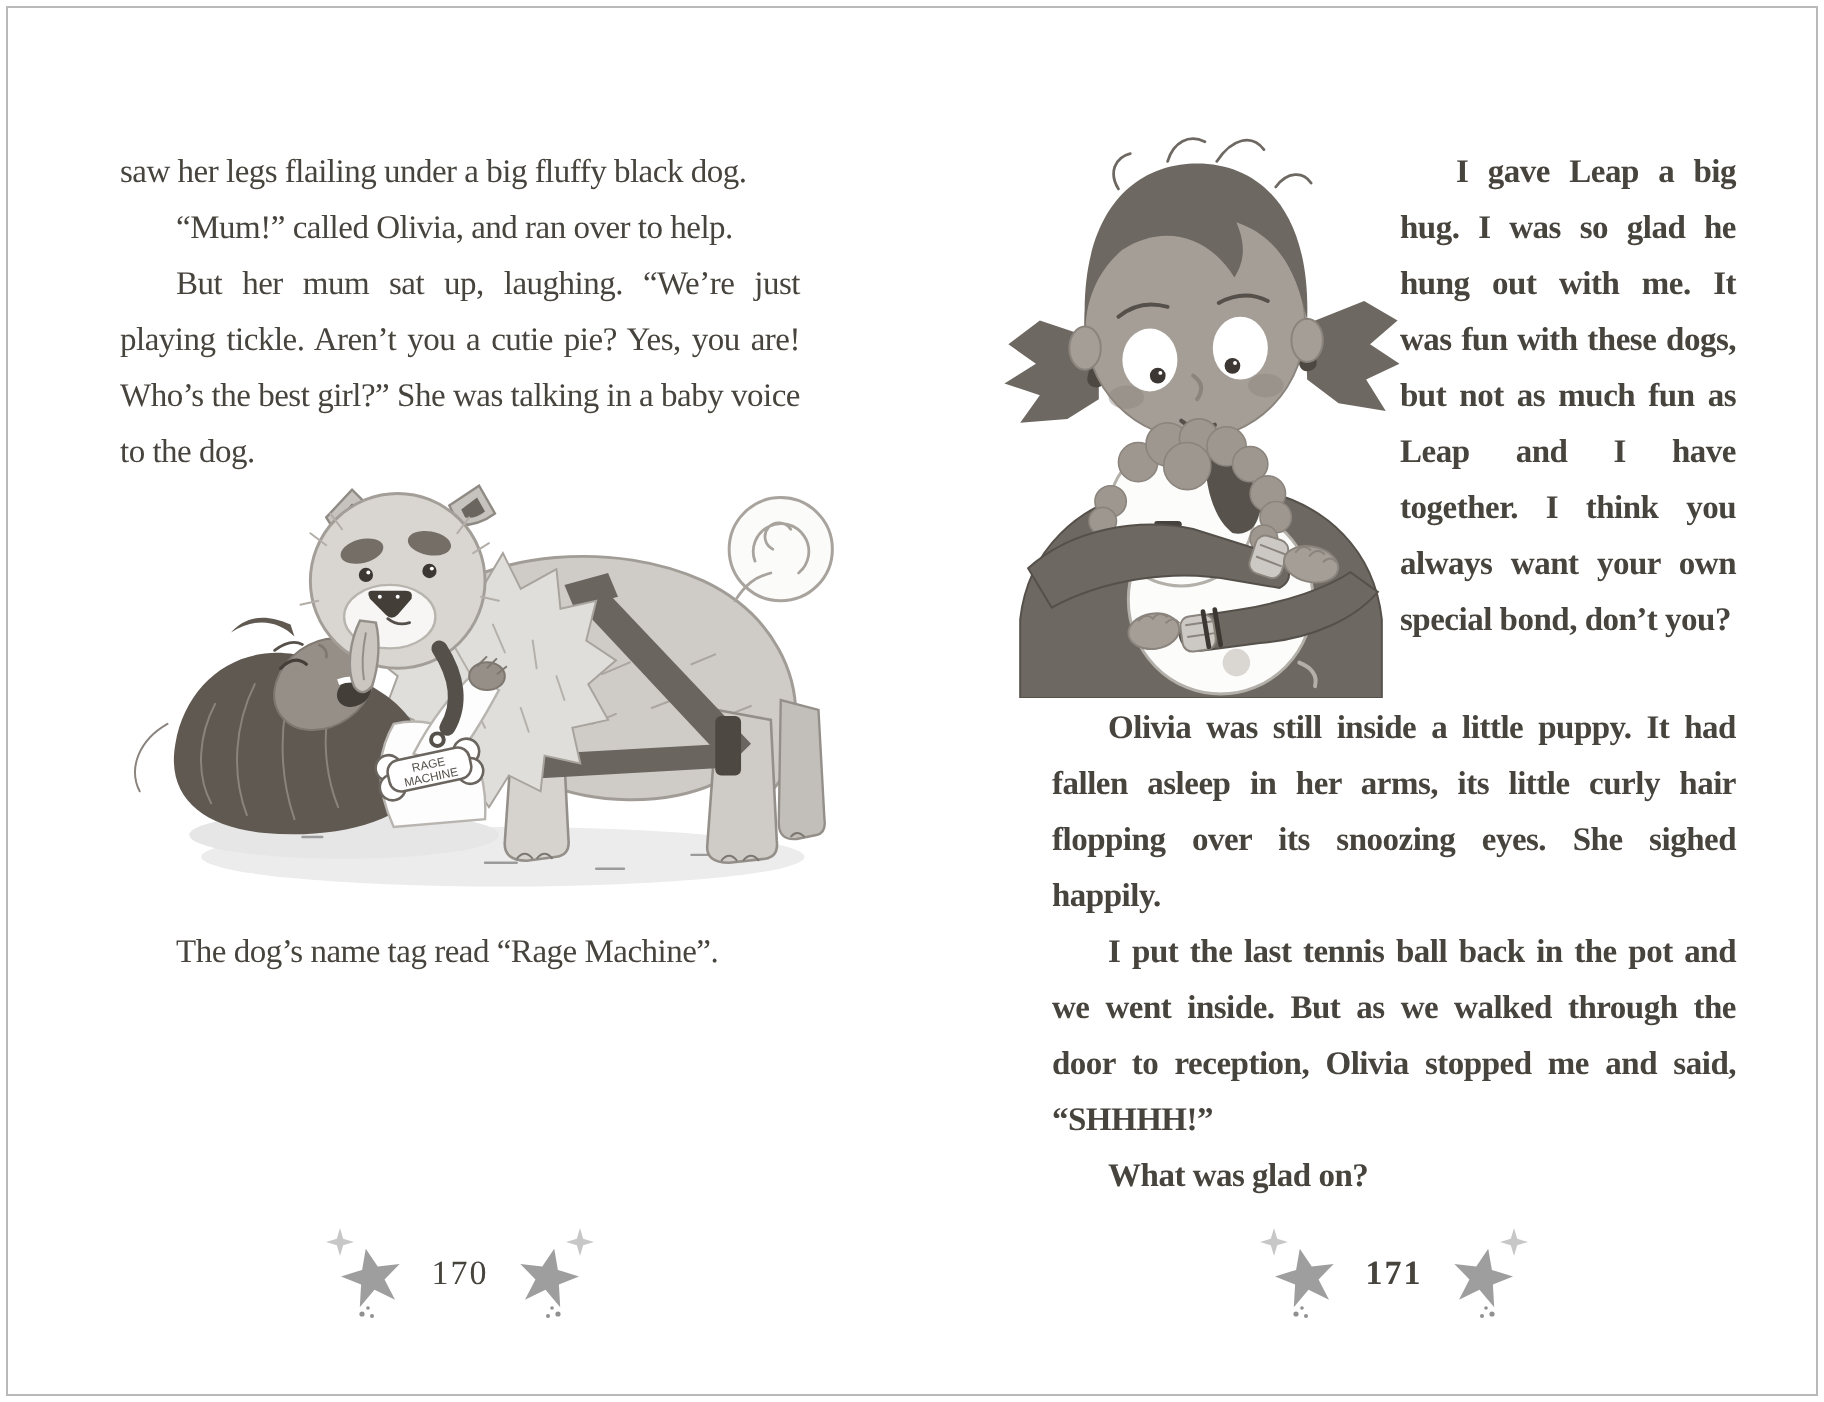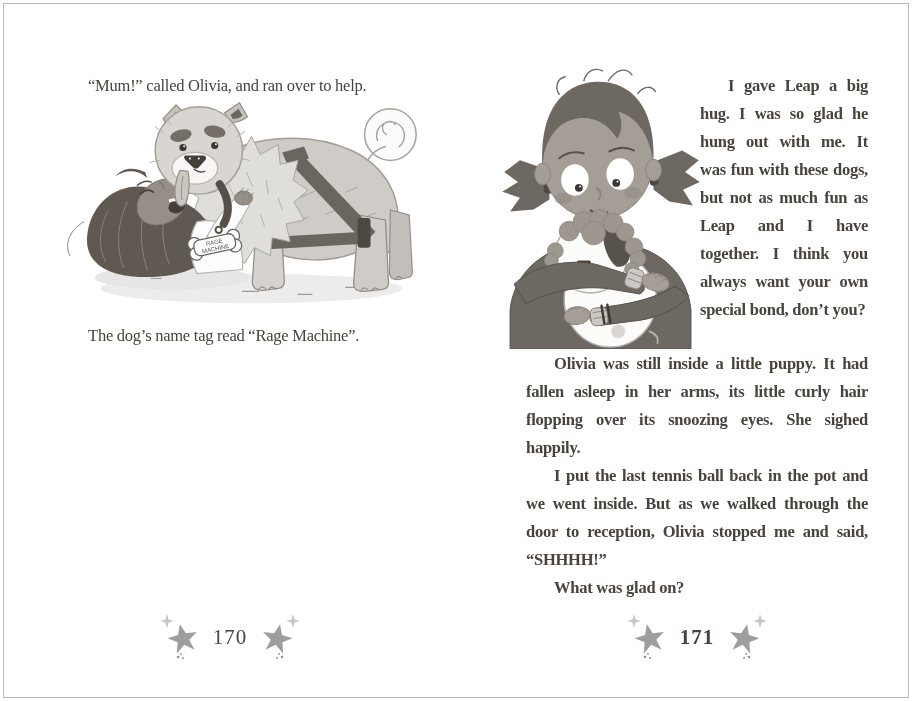--- a/index.html
+++ b/index.html
@@ -18,31 +18,33 @@
   }
   p.bodytext.noindent{text-indent:0;}
   .il-left-wrap{width:100%;height:218px;margin:2px 0 2px -12px;}
   .il-right-wrap{float:left;width:164px;height:278px;margin-right:10px;}
   .il-right-wrap svg{display:block;margin:-8px 0 0 -26px;}
   .page-footer{
     position:absolute;bottom:40px;display:flex;align-items:center;justify-content:center;gap:10px;
   }
   .page-left .page-footer{left:60px;right:56px;}
   .page-right .page-footer{left:70px;right:44px;}
-  .page-num{font-size:21px;letter-spacing:1px;color:#47433d;}
+  .page-num{font-size:17px;letter-spacing:1px;color:#47433d;}
   .clr{clear:both;}
   .tagtext{font-family:"Liberation Sans", sans-serif;fill:#55504a;}
 </style>
 </head>
 <body>
 
 <div class="spread">
 
   <div class="page page-left">
+    <p class="bodytext noindent">saw her legs flailing under a big fluffy black dog.</p>
     <p class="bodytext">“Mum!” called Olivia, and ran over to help.</p>
+    <p class="bodytext">But her mum sat up, laughing. “We’re just playing tickle. Aren’t you a cutie pie? Yes, you are! Who’s the best girl?” She was talking in a baby voice to the dog.</p>
 
     <div class="il-left-wrap">
       <svg width="392" height="218" viewBox="0 0 395 218">
 
         <ellipse cx="205" cy="187" rx="152" ry="15" fill="#ececec"></ellipse>
         <ellipse cx="125" cy="176" rx="78" ry="12" fill="#e6e6e6"></ellipse>
         <g stroke="#9b9b9b" stroke-width="1.2" stroke-linecap="round">
           <path d="M96,172 h14 M104,177 h10 M196,190 h16 M252,193 h14 M300,186 h12 M326,162 h10 M60,168 h9"></path>
         </g>
 

